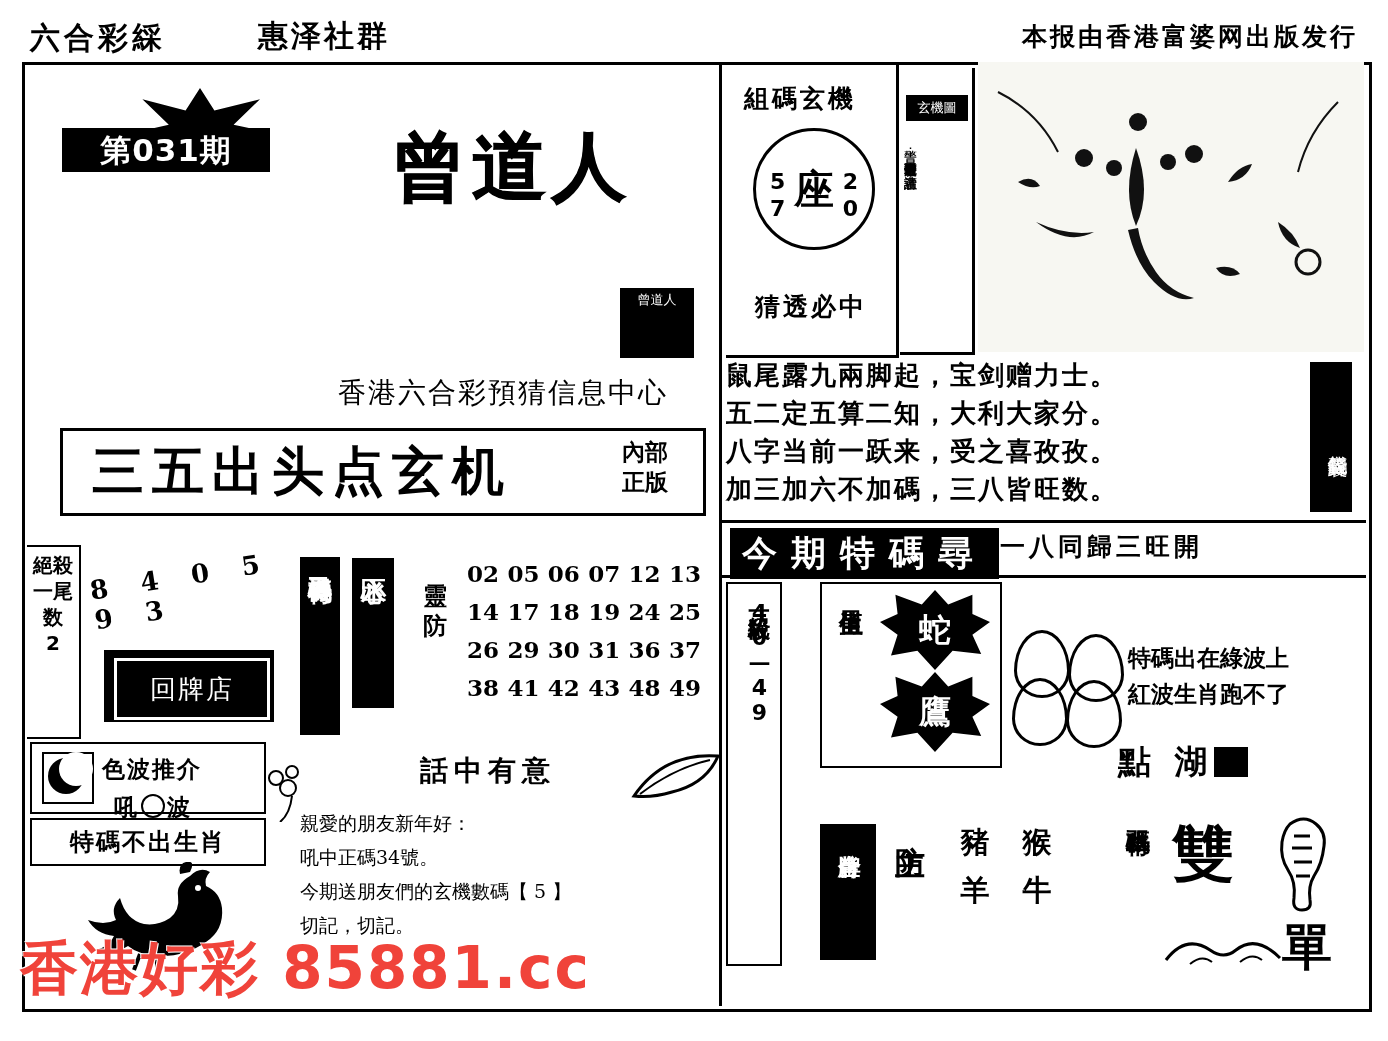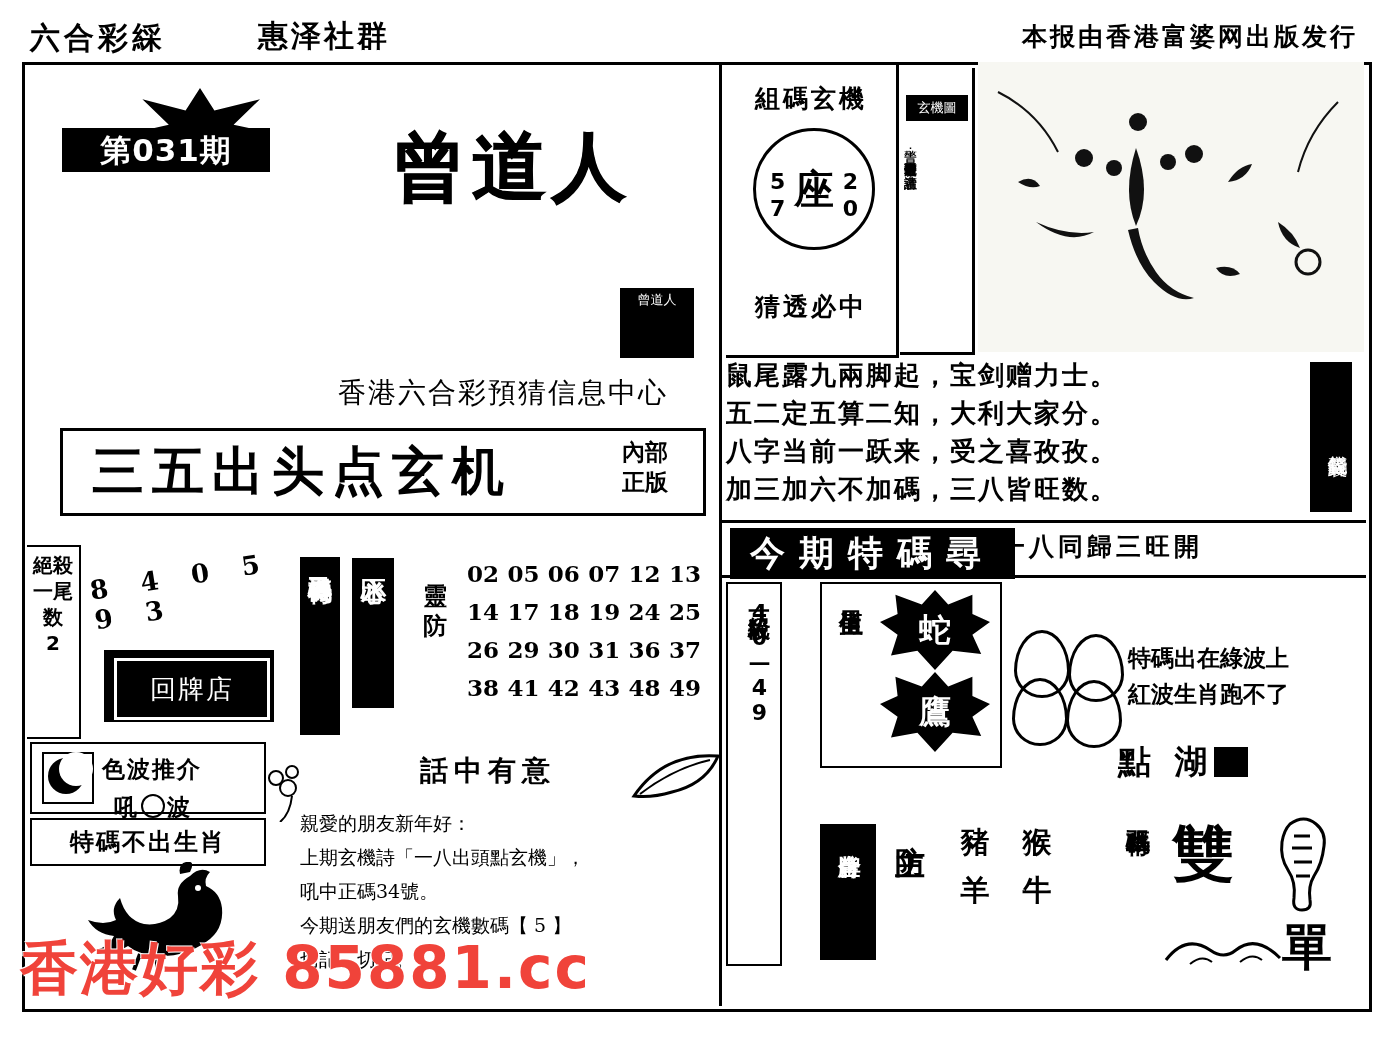--- a/index.html
+++ b/index.html
@@ -70,38 +70,38 @@
   .rooster{position:absolute;left:70px;top:862px;width:170px;height:110px;}
 
   
   .hua{position:absolute;left:420px;top:752px;font-size:28px;font-weight:bold;letter-spacing:6px;font-family:"DejaVu Serif","Liberation Serif",serif;}
   .hand{position:absolute;left:300px;top:806px;width:420px;font-size:19px;line-height:34px;font-family:"DejaVu Serif","Liberation Serif",serif;}
   .leafL{position:absolute;left:262px;top:762px;width:60px;height:60px;}
   .leafR{position:absolute;left:630px;top:752px;width:90px;height:50px;}
 
   
   .zuma{position:absolute;left:726px;top:65px;width:170px;height:290px;border-right:3px solid #000;border-bottom:3px solid #000;}
-  .zuma-t{position:absolute;left:744px;top:82px;width:134px;text-align:center;font-size:25px;font-weight:bold;letter-spacing:3px;}
+  .zuma-t{position:absolute;left:744px;top:82px;width:134px;text-align:left;font-size:25px;font-weight:bold;letter-spacing:3px;}
   .zuma-circle{position:absolute;left:753px;top:128px;width:116px;height:116px;border:3px solid #000;border-radius:50%;}
   .zuma-center{position:absolute;left:0;top:0;width:116px;height:116px;line-height:116px;text-align:center;font-size:40px;font-weight:bold;}
   .zc{position:absolute;font-size:22px;font-weight:bold;}
   .zuma-b{position:absolute;left:744px;top:290px;width:134px;text-align:center;font-size:25px;font-weight:bold;letter-spacing:3px;}
 
   .warn{position:absolute;left:900px;top:68px;width:72px;height:284px;border-right:3px solid #000;border-bottom:3px solid #000;}
   .warn-badge{position:absolute;left:906px;top:95px;width:62px;height:26px;background:#000;color:#fff;font-size:13px;text-align:center;line-height:26px;}
   .warn-txt{position:absolute;left:902px;top:140px;height:200px;font-size:13px;line-height:17px;}
 
   .photo{position:absolute;left:978px;top:62px;width:386px;height:290px;background:#111;overflow:hidden;}
 
   .poem{position:absolute;left:726px;top:356px;width:570px;height:160px;}
   .poem-line{font-size:26px;letter-spacing:2px;line-height:38px;font-family:"DejaVu Serif","Liberation Serif",serif;font-weight:bold;}
   .prize{position:absolute;left:1310px;top:362px;width:42px;height:150px;background:#000;color:#fff;font-size:20px;text-align:center;letter-spacing:1px;padding-top:8px;box-sizing:border-box;}
 
   .today{position:absolute;left:722px;top:520px;width:644px;height:52px;border-top:3px solid #000;border-bottom:3px solid #000;}
-  .today-a{position:absolute;left:730px;top:528px;font-size:35px;font-weight:bold;letter-spacing:14px;background:#000;color:#fff;padding:2px 20px;}
+  .today-a{position:absolute;left:730px;top:528px;font-size:35px;font-weight:bold;letter-spacing:14px;background:#000;color:#fff;padding:2px 12px;}
   .today-b{position:absolute;left:1000px;top:530px;font-size:25px;font-weight:bold;letter-spacing:4px;}
 
   .killseg{position:absolute;left:726px;top:582px;width:52px;height:380px;border:2px solid #000;}
   .killseg-t{position:absolute;left:732px;top:600px;width:42px;font-size:22px;line-height:30px;text-align:center;font-weight:bold;}
 
   .zhiri{position:absolute;left:820px;top:582px;width:178px;height:182px;border:2px solid #000;}
   .zhiri-lab{position:absolute;left:828px;top:592px;width:40px;font-size:24px;line-height:34px;text-align:center;font-weight:bold;}
   .burst{position:absolute;left:880px;top:590px;width:110px;height:80px;background:#000;color:#fff;font-size:32px;font-weight:bold;text-align:center;line-height:80px;
      clip-path:polygon(50% 0%,62% 18%,84% 6%,84% 30%,100% 40%,84% 56%,92% 80%,66% 76%,50% 100%,34% 76%,10% 82%,16% 56%,0% 40%,16% 30%,14% 6%,38% 18%);}
   .burst2{position:absolute;left:880px;top:672px;width:110px;height:80px;background:#000;color:#fff;font-size:32px;font-weight:bold;text-align:center;line-height:80px;
@@ -241,21 +241,20 @@
     <circle cx="26" cy="26" r="8" fill="none" stroke="#000" stroke-width="2"></circle>
     <path d="M30 34 q-2 18 -12 26" stroke="#000" stroke-width="2" fill="none"></path>
   </svg>
   <svg class="leafR" viewBox="0 0 90 50">
     <path d="M4 44 q30 -44 84 -40 q-12 28 -46 36 q-20 6 -38 4z" fill="none" stroke="#000" stroke-width="3"></path>
     <path d="M10 42 q34 -26 70 -34" stroke="#000" stroke-width="2" fill="none"></path>
   </svg>
   <div class="hua">話中有意</div>
   <div class="hand">
     <div>親愛的朋友新年好：</div>
-    <div>上期玄機詩「一八出頭點玄機」，</div>
     <div>吼中正碼34號。</div>
     <div>今期送朋友們的玄機數碼【 5 】</div>
     <div>切記，切記。</div>
   </div>
 
   <div class="zuma"></div>
   <div class="zuma-t">組碼玄機</div>
   <div class="zuma-circle">
     <div class="zuma-center">座</div>
     <div class="zc" style="left:14px;top:38px;">5</div>

